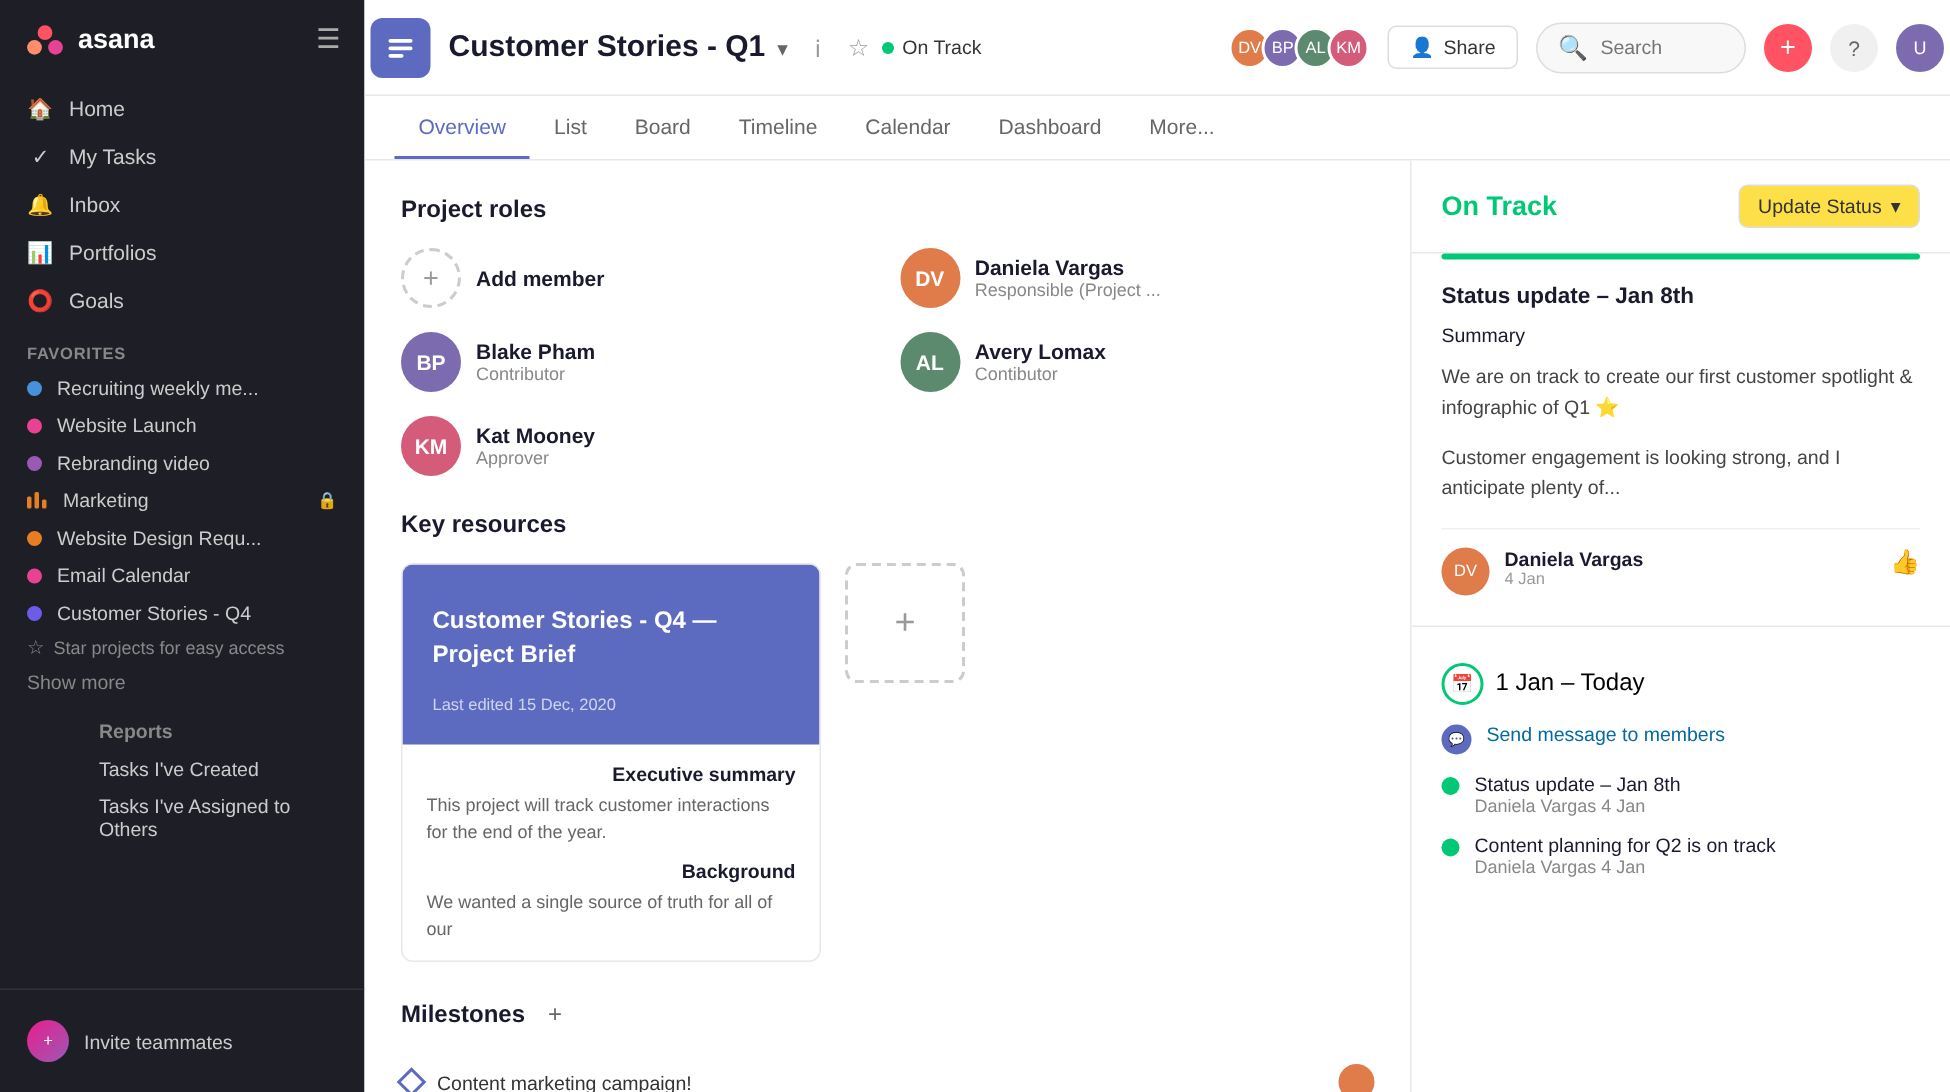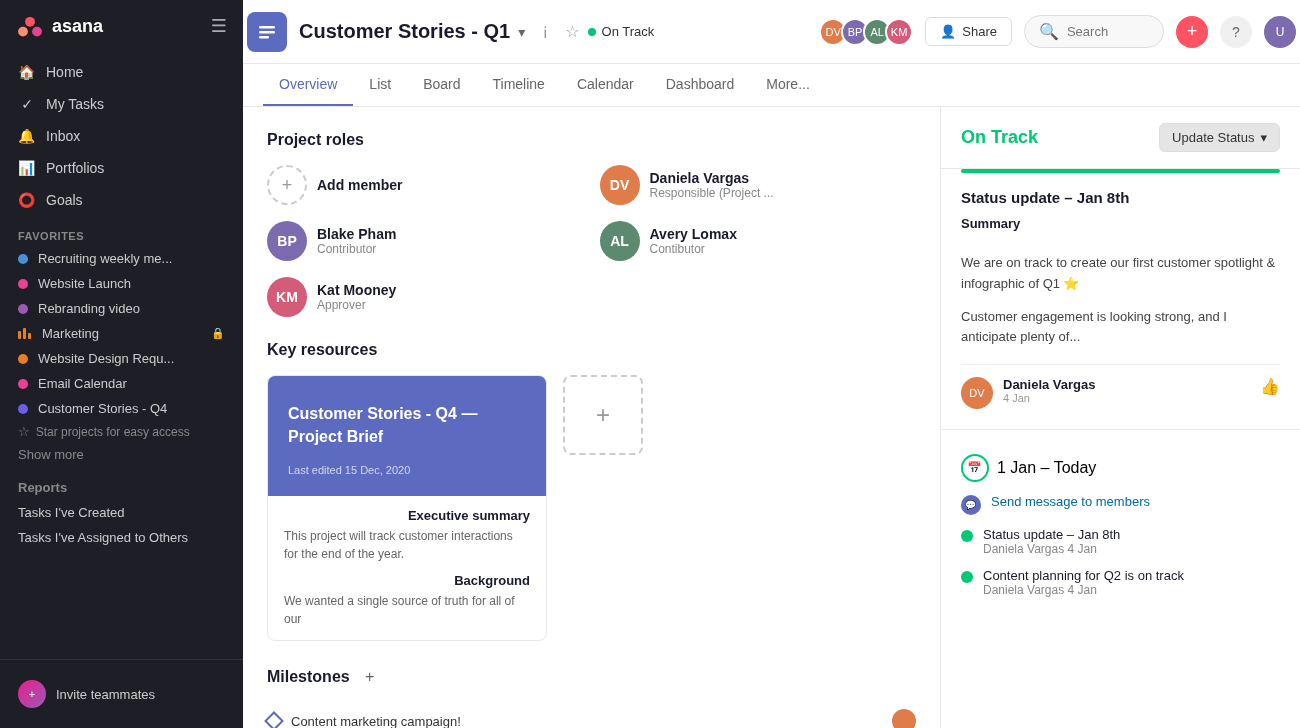--- a/index.html
+++ b/index.html
@@ -19,21 +19,21 @@
     .favorites-section { padding: 0 8px; }
     .fav-item { display: flex; align-items: center; gap: 10px; padding: 5px 10px; border-radius: 6px; cursor: pointer; color: #ccc; font-size: 13px; }
     .dot { width: 10px; height: 10px; border-radius: 50%; flex-shrink: 0; }
     .dot-blue { background: #4a90d9; }
     .dot-red { background: #e84393; }
     .dot-purple { background: #9b59b6; }
     .bar-icon { display: flex; gap: 2px; align-items: flex-end; width: 14px; }
     .bar-icon span { background: #e67e22; border-radius: 1px; }
     .lock-icon { font-size: 11px; color: #888; margin-left: auto; }
     .show-more { padding: 5px 18px; font-size: 13px; color: #888; cursor: pointer; }
-    .reports-section { padding: 0 8px; margin-top: 8px; }
+    .reports-section { padding: 0 8px; margin-top: 8px; margin-left: 48px; }
     .reports-header { padding: 5px 10px; font-size: 13px; color: #888; font-weight: 600; }
     .reports-item { padding: 5px 10px; font-size: 13px; color: #ccc; cursor: pointer; border-radius: 6px; }
     .sidebar-bottom { margin-top: auto; padding: 12px 8px; border-top: 1px solid #333; }
     .invite-btn { display: flex; align-items: center; gap: 10px; padding: 8px 10px; border-radius: 6px; cursor: pointer; color: #ccc; font-size: 13px; }
     .invite-avatar { width: 28px; height: 28px; border-radius: 50%; background: linear-gradient(135deg, #e91e8c, #9b59b6); display: flex; align-items: center; justify-content: center; font-size: 11px; color: #fff; }
 
     
     .main { flex: 1; display: flex; flex-direction: column; height: 100%; overflow: hidden; background: #fff; }
 
     
@@ -94,25 +94,25 @@
     .milestones-header { display: flex; align-items: center; gap: 8px; margin-bottom: 12px; }
     .milestone-add-btn { background: none; border: none; cursor: pointer; color: #666; font-size: 16px; width: 24px; height: 24px; display: flex; align-items: center; justify-content: center; }
     .milestone-item { display: flex; align-items: center; gap: 10px; padding: 8px 0; border-bottom: 1px solid #f0f0f0; }
     .milestone-diamond { width: 14px; height: 14px; border: 2px solid #5c6bc0; transform: rotate(45deg); flex-shrink: 0; }
     .milestone-name { font-size: 13px; color: #333; flex: 1; }
     .milestone-avatar-sm { width: 24px; height: 24px; border-radius: 50%; background: #e07b4a; flex-shrink: 0; }
 
     
     .right-panel-header { padding: 16px 20px; border-bottom: 1px solid #e8e8e8; display: flex; align-items: center; justify-content: space-between; }
     .on-track-label { color: #00c875; font-size: 18px; font-weight: 700; }
-    .update-status-btn { display: flex; align-items: flex-start; gap: 6px; padding: 6px 12px; border: 1px solid #ddd; border-radius: 6px; background: #e5e5e5; cursor: pointer; font-size: 13px; color: #333; }
+    .update-status-btn { display: flex; align-items: flex-start; gap: 6px; padding: 6px 12px; border: 1px solid #ddd; border-radius: 6px; background: #fde047; cursor: pointer; font-size: 13px; color: #333; }
     .status-progress { height: 4px; background: #00c875; margin: 0 20px 16px; border-radius: 2px; }
     .status-update-card { padding: 0 20px; }
     .status-update-title { font-size: 15px; font-weight: 700; color: #1a1a2e; margin-bottom: 10px; }
-    .summary-label { font-size: 13px; font-weight: 700; color: #1a1a2e; margin-bottom: 22px; }
+    .summary-label { font-size: 13px; font-weight: 400; color: #1a1a2e; margin-bottom: 10px; }
     .summary-text { font-size: 13px; color: #444; line-height: 1.6; margin-bottom: 12px; }
     .continue-text { font-size: 13px; color: #444; line-height: 1.6; margin-bottom: 16px; }
     .commenter-area { display: flex; align-items: flex-start; gap: 10px; padding: 12px 0; border-top: 1px solid #f0f0f0; }
     .commenter-avatar { width: 32px; height: 32px; border-radius: 50%; background: #7c6caf; display: flex; align-items: center; justify-content: center; color: #fff; font-size: 11px; flex-shrink: 0; }
     .comment-info .name { font-size: 13px; font-weight: 600; color: #1a1a2e; }
     .comment-info .date { font-size: 11px; color: #999; }
     .like-icon { margin-left: auto; color: #ccc; cursor: pointer; }
     .timeline-section { padding: 16px 20px; }
     .timeline-date { display: flex; align-items: center; gap: 8px; margin-bottom: 12px; }
     .timeline-date-icon { width: 28px; height: 28px; border-radius: 50%; border: 2px solid #00c875; display: flex; align-items: center; justify-content: center; font-size: 12px; color: #00c875; }

